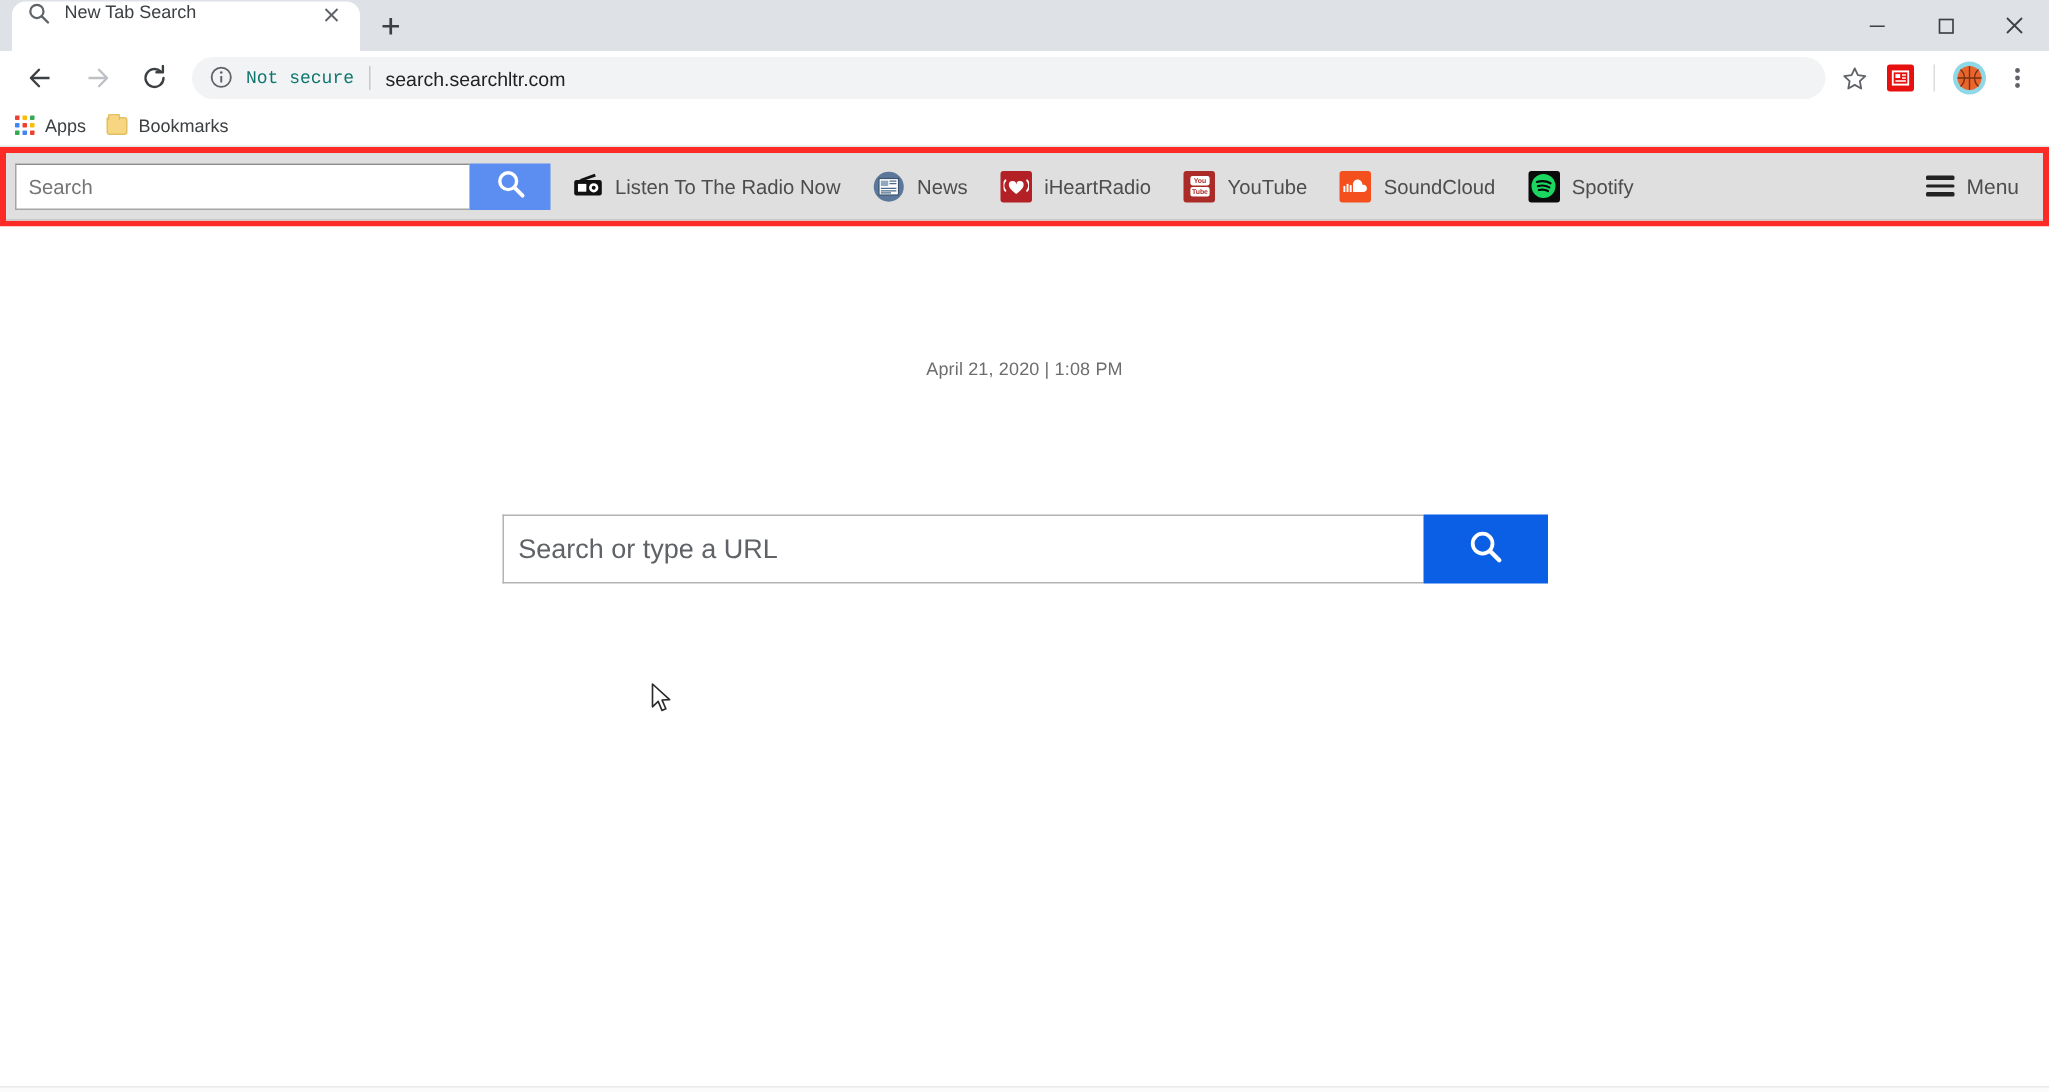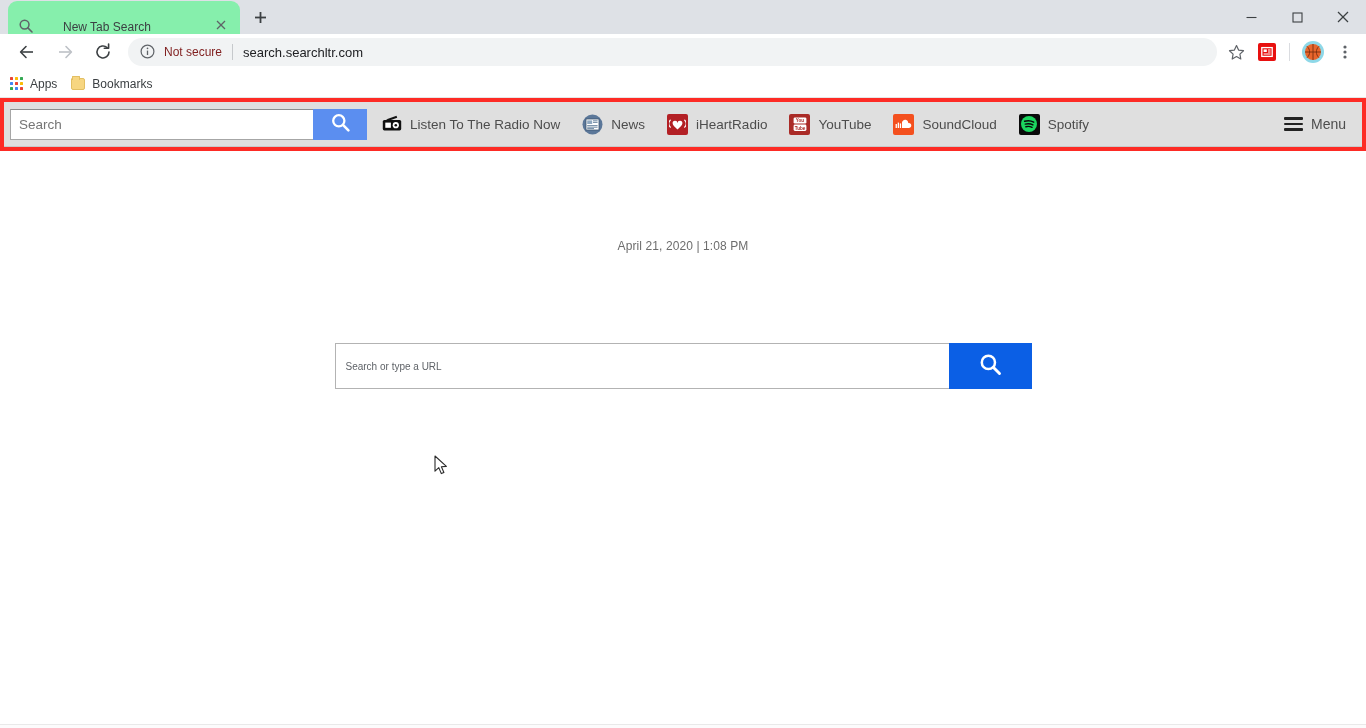--- a/index.html
+++ b/index.html
@@ -12,24 +12,23 @@
 
   
   .browser { width: 1366px; height: 728px; position: relative; }
 
   .tabstrip {
     height: 34px; background: #dee1e6;
     display: flex; align-items: flex-end; position: relative;
   }
   .tab {
     margin-left: 8px; width: 232px; height: 33px;
-    background: #86efac; border-radius: 9px 9px 0 0;
-    display: flex; align-items: flex-end; padding: 0 10px;
+    background: #ffffff; border-radius: 9px 9px 0 0;
+    display: flex; align-items: flex-start; padding: 0 10px;
     position: relative;
-    gap: 20px;
   }
   .tab-favicon { width: 16px; height: 16px; flex: 0 0 16px; margin-right: 9px; }
   .tab-title {
     flex: 1; font-size: 12px; color: #3c4043;
     white-space: nowrap; overflow: hidden; text-overflow: ellipsis;
   }
   .tab-close {
     width: 18px; height: 18px; display: flex;
     align-items: center; justify-content: center;
     color: #5f6368; font-size: 14px; line-height: 1;
@@ -57,21 +56,21 @@
     display: flex; align-items: center; justify-content: center;
     color: #5f6368;
   }
   .navicon.fwd { color: #bdc1c6; }
   .omnibox {
     flex: 1; height: 28px; background: #f1f3f4; border-radius: 14px;
     display: flex; align-items: center; padding: 0 12px; margin: 0 6px;
     min-width: 0;
   }
   .omni-info { width: 16px; height: 16px; flex: 0 0 16px; margin-right: 8px; color: #5f6368; }
-  .omni-notsecure { font-size: 12px; color: #7f1d1d; white-space: nowrap; }
+  .omni-notsecure { font-size: 12px; color: #0f766e; white-space: nowrap; font-family: Liberation Mono, monospace; }
   .omni-sep { width: 1px; height: 16px; background: #c6c9cc; margin: 0 10px; }
   .omni-url { font-size: 13px; color: #202124; white-space: nowrap; }
   .star-btn { width: 26px; height: 26px; display: flex; align-items: center; justify-content: center; color: #5f6368; }
   .ext-icon {
     width: 18px; height: 18px; background: #e8100f; border-radius: 2px;
     display: flex; align-items: center; justify-content: center;
     margin: 0 9px;
   }
   .chrome-sep { width: 1px; height: 18px; background: #dadce0; margin: 0 4px; }
   .avatar {
@@ -152,21 +151,21 @@
   .datetime {
     margin-top: 88px; font-size: 12px; color: #6d6d6d;
     letter-spacing: 0.1px;
   }
   .main-search {
     margin-top: 90px; display: flex; align-items: stretch;
     width: 697px; height: 46px;
   }
   .main-search-input {
     flex: 1; border: 1px solid #b3b3b3; border-right: none;
-    font-size: 10px; color: #333; padding: 0 10px; outline: none;
+    font-size: 18px; color: #333; padding: 0 10px; outline: none;
     background: #fff; font-family: "Liberation Sans", sans-serif;
   }
   .main-search-input::placeholder { color: #5f6368; }
   .main-search-btn {
     width: 83px; background: #0b5fe5; border: none;
     display: flex; align-items: center; justify-content: center; cursor: pointer;
   }
   .cursor-arrow { position: absolute; left: 434px; top: 304px; }
 
   

